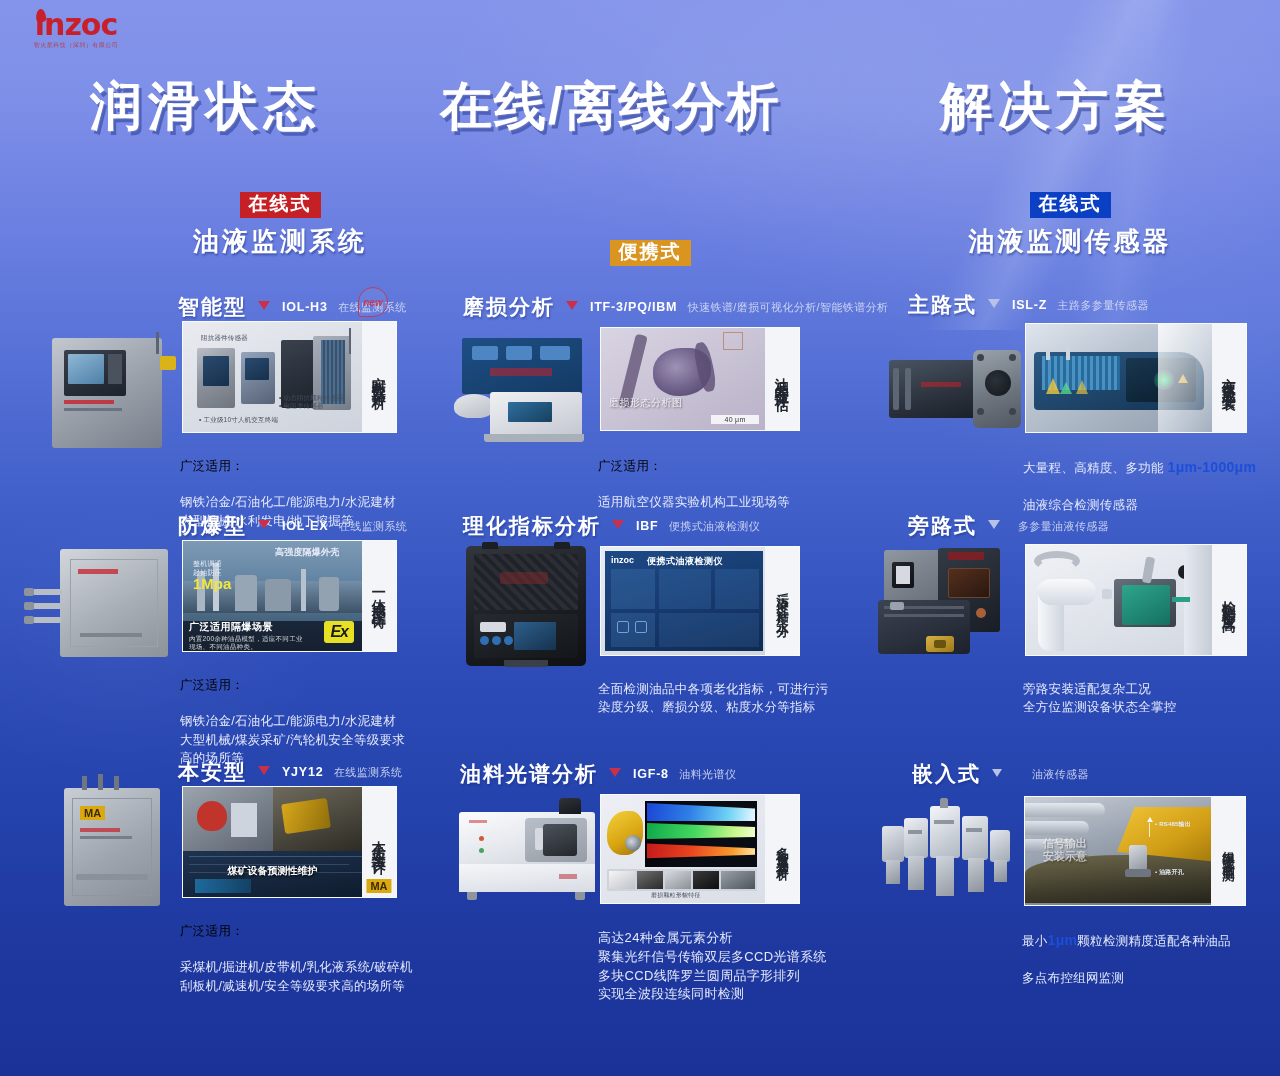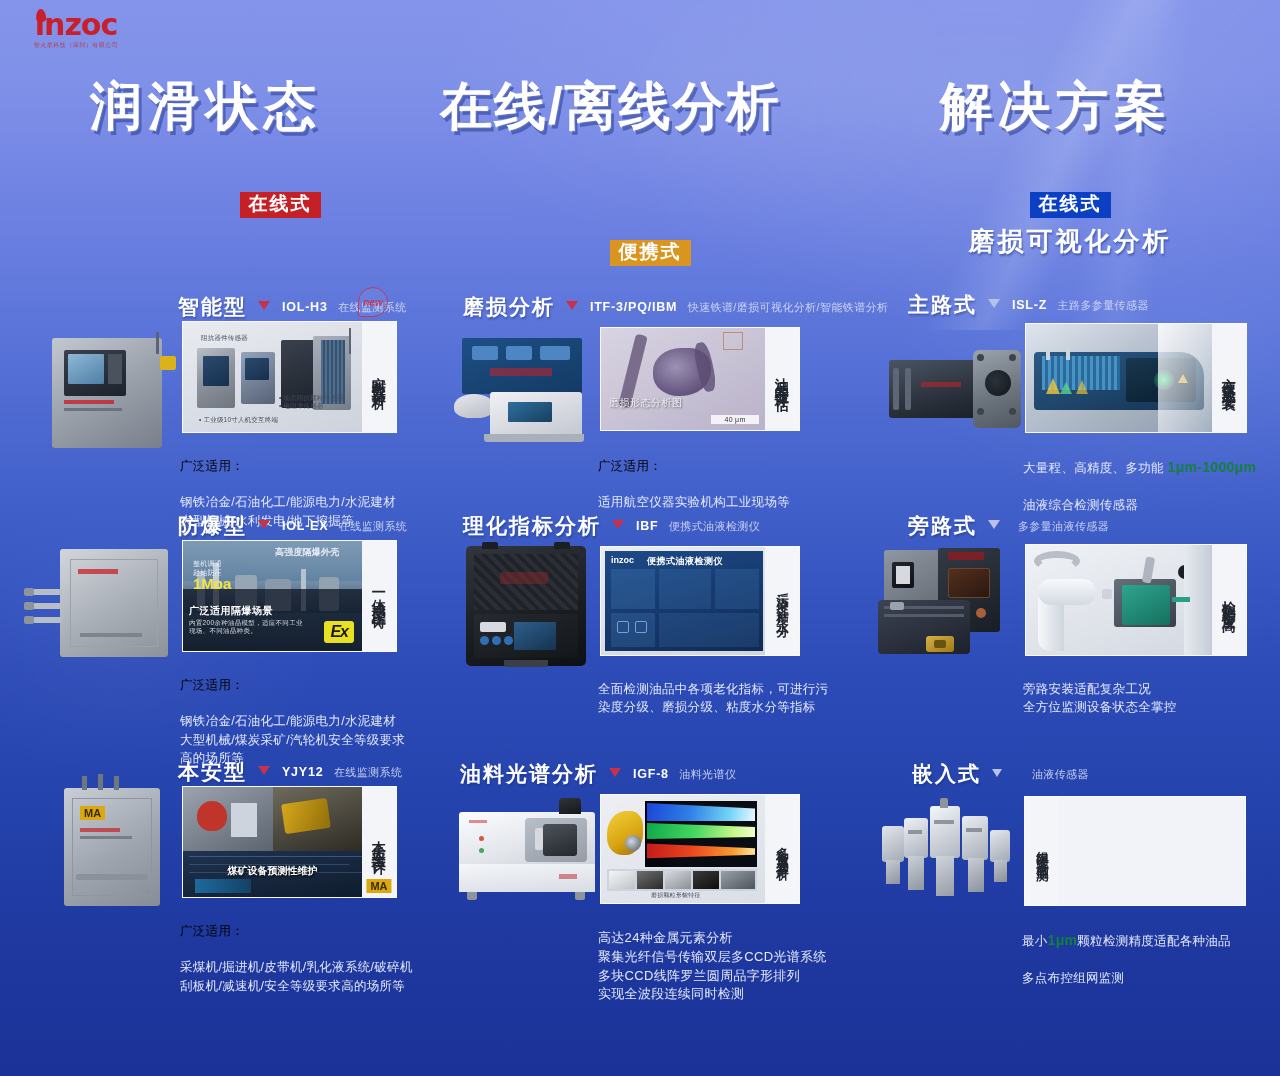--- a/index.html
+++ b/index.html
@@ -213,21 +213,21 @@
   .bullets {
     position: absolute;
     font-size: 12.5px;
     line-height: 1.45;
     color: #e4e9fb;
     letter-spacing: .3px;
     white-space: pre-line;
   }
   .bullets .lead { color: #000000; }
   .bullets.bigger { font-size: 13px; }
-  .hl { font-weight: bold; color: #15803d; font-size: 14px; }
+  .hl { font-weight: bold; color: #1d4ed8; font-size: 14px; }
 
   
   .ph { position: absolute; }
   .metalbox {
     background: linear-gradient(150deg,#b9bec6 0%, #8d949e 45%, #6e757f 100%);
     border-radius: 2px;
   }
   .darkbox { background: linear-gradient(160deg,#3a414d,#1d222b); border-radius: 2px; }
   .screen  { background: linear-gradient(150deg,#2b4a6e,#16304d); border-radius: 1px; }
 
@@ -294,27 +294,28 @@
 
 <div class="headers">
   <div class="hdr hdr-1">润滑状态</div>
   <div class="hdr hdr-3">解决方案</div>
   <div class="hdr hdr-2">在线/离线分析</div>
 </div>
 
 <div class="colsubs">
   <div class="colsub cs-1">
     <span class="colsub-badge badge-red" style="background: rgb(197, 32, 38);">在线式</span>
+    <div class="colsub-title">油液监测系统</div>
   </div>
   <div class="colsub cs-2">
     <span class="colsub-badge badge-amber" style="background: rgb(217, 149, 31);">便携式</span>
   </div>
   <div class="colsub cs-3">
     <span class="colsub-badge badge-blue" style="background: rgb(11, 63, 196);">在线式</span>
-    <div class="colsub-title">磨损可视化分析</div>
+    <div class="colsub-title">油液监测传感器</div>
   </div>
 </div>
 
 <div class="block" style="left:178px; top:293px; width:230px;">
   <div class="blk-head">
     <span class="blk-name">智能型</span>
     <span class="tri"></span>
     <span class="blk-model">IOL-H3</span>
     <span class="blk-desc">在线监测系统</span>
   </div>
@@ -372,21 +373,21 @@
       <div class="ph" style="left:14px; top:30px; width:8px; height:40px; background:#a9b7c4;"></div>
       <div class="ph" style="left:30px; top:22px; width:6px; height:48px; background:#c2cdd8;"></div>
       <div class="ph" style="left:52px; top:34px; width:22px; height:36px; background:#97a6b4; border-radius:3px 3px 0 0;"></div>
       <div class="ph" style="left:82px; top:38px; width:26px; height:32px; background:#8b9aa8; border-radius:4px 4px 0 0;"></div>
       <div class="ph" style="left:118px; top:28px; width:5px; height:42px; background:#b6c2ce;"></div>
       <div class="ph" style="left:136px; top:36px; width:20px; height:34px; background:#93a2b0; border-radius:3px;"></div>
       <div class="tiny-note light" style="left:92px; top:6px; font-size:9px; font-weight:bold; white-space:nowrap;">高强度隔爆外壳</div>
       <div class="tiny-note light" style="left:10px; top:18px; white-space:pre-line; font-size:7px;">整机调通
 起始防压</div>
       <div class="ph" style="left:10px; top:34px; font-size:15px; font-weight:bold; color:#f2e53d;text-align:right;">1Mpa</div>
-      <div class="caption-dark" style="left:0; bottom:0; width:100%; padding:16px 6px;">
+      <div class="caption-dark" style="left:0; bottom:0; width:100%; padding:0 6px;">
         <div style="font-size:10px; font-weight:bold; letter-spacing:.5px;">广泛适用隔爆场景</div>
         <div style="font-size:6.5px; opacity:.8; white-space:pre-line; margin-top:1px;">内置200余种油品模型，适应不同工业
 现场、不同油品种类。</div>
       </div>
       <div class="exbadge" style="right:8px; bottom:8px;">Ex</div>
     </div>
     <div class="card-side">
       <span class="vtext">一体成型压铸</span>
     </div>
   </div>
@@ -694,20 +695,36 @@
 </div>
 
 <div class="block" style="left:912px; top:760px; width:360px;">
   <div class="blk-head">
     <span class="blk-name">嵌入式</span>
     <span class="tri" style="border-top-color:#b8c2e6; border-left-width:5px; border-right-width:5px; border-top-width:8px;"></span>
     <span class="blk-desc" style="margin-left:18px;">油液传感器</span>
   </div>
 
   <div class="card" style="left:112px; top:36px; width:222px; height:110px;">
+    <div class="card-photo" style="background:linear-gradient(160deg,#eef0f5,#d5dae3);">
+      <div class="ph" style="left:0; top:0; width:100%; height:100%; background:linear-gradient(165deg,#c8ced8 0%,#9aa3b0 40%,#6a727d 100%);"></div>
+      <div class="ph" style="left:0; top:6px; width:80px; height:14px; background:linear-gradient(180deg,#e4e8ee,#a9b1bb); border-radius:0 8px 8px 0;"></div>
+      <div class="ph" style="left:0; top:24px; width:64px; height:14px; background:linear-gradient(180deg,#dfe3ea,#9fa7b2); border-radius:0 8px 8px 0;"></div>
+      <div class="ph" style="left:0; top:42px; width:52px; height:14px; background:linear-gradient(180deg,#d9dee6,#98a0ac); border-radius:0 8px 8px 0;"></div>
+      <div class="ph" style="left:0; top:58px; width:200px; height:48px; background:linear-gradient(175deg,#6f6a4c 0%,#3f3c2c 60%,#24231a 100%); border-radius:50% 14% 0 0 / 38% 26% 0 0;"></div>
+      <div class="ph" style="left:92px; top:10px; width:110px; height:56px; background:linear-gradient(150deg,#f0c436 0%,#d19e16 55%,#9a7209 100%); clip-path:polygon(16% 0,100% 0,100% 100%,0 80%);"></div>
+      <div class="ph" style="left:104px; top:48px; width:18px; height:26px; background:linear-gradient(150deg,#d8dde3,#8c939c); border-radius:3px;"></div>
+      <div class="ph" style="left:100px; top:72px; width:26px; height:8px; background:#6e757f; border-radius:2px;"></div>
+      <div class="ph" style="left:124px; top:26px; width:1px; height:14px; background:#fff; opacity:.8;"></div>
+      <div class="ph" style="left:122px; top:20px; width:0; height:0; border-left:3px solid transparent; border-right:3px solid transparent; border-bottom:5px solid #fff;"></div>
+      <div class="tiny-note light" style="left:130px; top:24px; font-size:6px; font-weight:bold;">• RS485输出</div>
+      <div class="tiny-note light" style="left:130px; top:72px; font-size:6px; font-weight:bold;">• 油路开孔</div>
+      <div style="position:absolute; left:18px; top:40px; font-size:11px; font-weight:bold; color:rgba(255,255,255,.62); white-space:pre-line; line-height:1.15; text-shadow:1px 1px 2px rgba(0,0,0,.4);">信号输出
+安装示意</div>
+    </div>
     <div class="card-side">
       <span class="vtext sm">组网式多点监测</span>
     </div>
   </div>
 
   <div class="bullets" style="left:110px; top:152px; width:260px;">
     <span>最小</span><span class="hl">1μm</span><span>颗粒检测精度适配各种油品</span><br>
     <span>多点布控组网监测</span>
   </div>
 </div>

